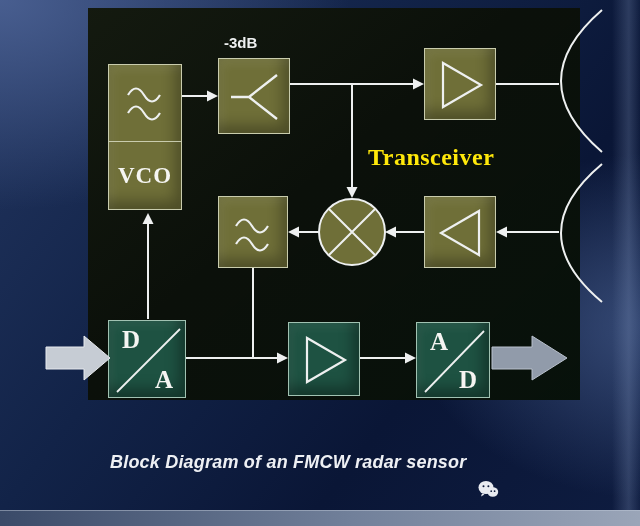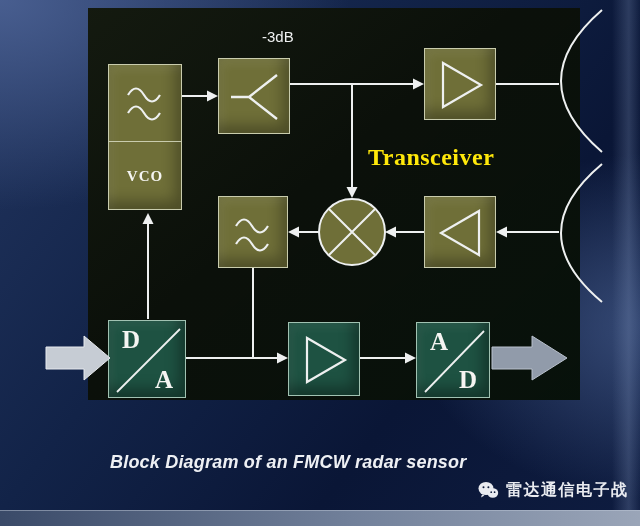--- a/index.html
+++ b/index.html
@@ -20,24 +20,24 @@
   .block{position:absolute;box-sizing:border-box;}
   .rf{background:var(--rf-block-fill,#6f6f38);border:1px solid rgba(224,228,202,.8);
       box-shadow:inset -6px -8px 14px rgba(0,0,0,.30), inset 4px 5px 10px rgba(255,255,255,.08);}
   .bb{background:var(--baseband-block-fill,#1e5242);border:1px solid rgba(205,232,216,.75);
       box-shadow:inset -6px -8px 14px rgba(0,0,0,.35), inset 4px 5px 10px rgba(255,255,255,.06);}
   .glyph{position:absolute;inset:0;}
   .glyph path,.glyph polygon,.glyph line{stroke:var(--connector-line,#eef0f0);fill:none;}
   #vco-top{position:absolute;left:0;top:0;width:72px;height:76px;}
   #vco-bottom{position:absolute;left:0;top:76px;width:72px;height:68px;
     border-top:1px solid rgba(224,228,202,.8);display:flex;align-items:center;justify-content:center;}
-  .vco-text{color:#f5f5f2;font-family:"Liberation Serif",serif;font-weight:700;font-size:15px;letter-spacing:1px;}
+  .vco-text{color:#f5f5f2;font-family:"Liberation Serif",serif;font-weight:700;font-size:23px;letter-spacing:1px;}
   .corner-letter{position:absolute;color:#f5f5f2;font-family:"Liberation Serif",serif;font-weight:700;font-size:25px;line-height:1;}
   .lt{left:13px;top:6px;} .rb{right:12px;bottom:5px;}
-  #coupler-label{position:absolute;left:224px;top:28px;color:#eef0f0;font-size:15px;font-weight:400;margin-left:38px;}
+  #coupler-label{position:absolute;left:224px;top:34px;color:#eef0f0;font-size:15px;font-weight:700;}
   #transceiver-label{position:absolute;left:368px;top:144px;font-family:"Liberation Serif",serif;
     font-weight:700;font-size:24px;color:var(--transceiver-text,#ffe80a);letter-spacing:.5px;}
   #caption{position:absolute;left:110px;top:452px;color:#eef0f4;font-style:italic;font-weight:700;
     font-size:18px;letter-spacing:.2px;}
   #watermark{position:absolute;left:478px;top:480px;display:flex;align-items:center;gap:7px;}
   #watermark-text{color:#e9ebf0;font-size:16px;font-weight:700;letter-spacing:1.5px;}
   #wires{position:absolute;left:0;top:0;pointer-events:none;}
   .wire{stroke:var(--connector-line,#eef0f0);stroke-width:2;fill:none;}
   .ah{fill:var(--connector-line,#eef0f0);stroke:none;}
   .mixer-body{fill:var(--rf-block-fill,#6f6f38);stroke:var(--connector-line,#eef0f0);stroke-width:2;}
@@ -149,15 +149,14 @@
   <div id="watermark">
     <svg width="21" height="19" viewBox="0 0 21 19">
       <ellipse cx="8" cy="7.5" rx="7.5" ry="6.6" fill="#e9ebf0"></ellipse>
       <ellipse cx="14.8" cy="12" rx="5.4" ry="4.8" fill="#e9ebf0"></ellipse>
       <path d="M4,13.5 L3,16.5 L6.5,14.5 Z" fill="#e9ebf0"></path>
       <circle cx="5.5" cy="6.3" r="1" fill="#0d1a3a"></circle>
       <circle cx="10.4" cy="6.3" r="1" fill="#0d1a3a"></circle>
       <circle cx="13.2" cy="11.2" r=".85" fill="#0d1a3a"></circle>
       <circle cx="16.6" cy="11.2" r=".85" fill="#0d1a3a"></circle>
     </svg>
-    <span id="watermark-text">雷达通信电子战</span>
   </div>
 </div>
 
 </body></html>

